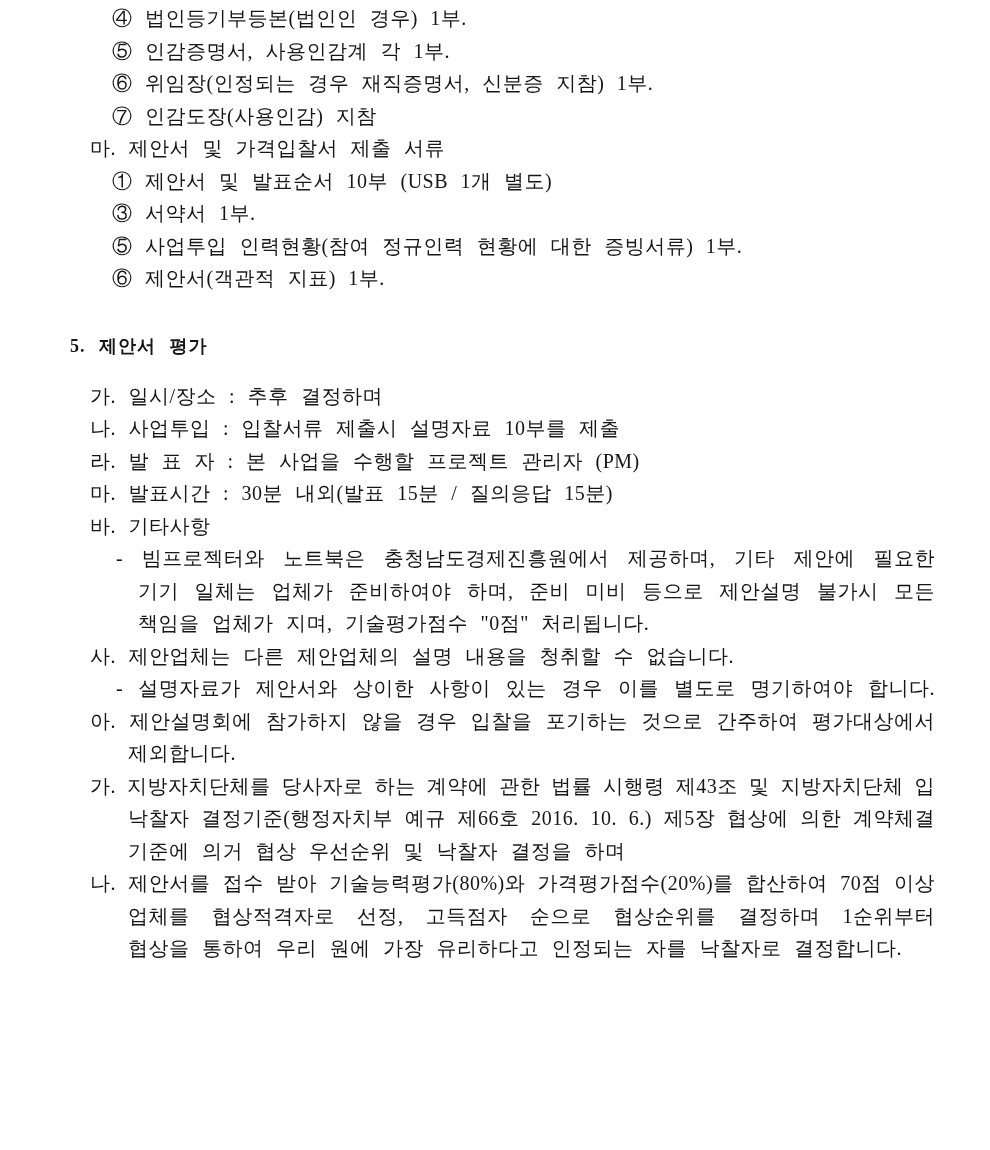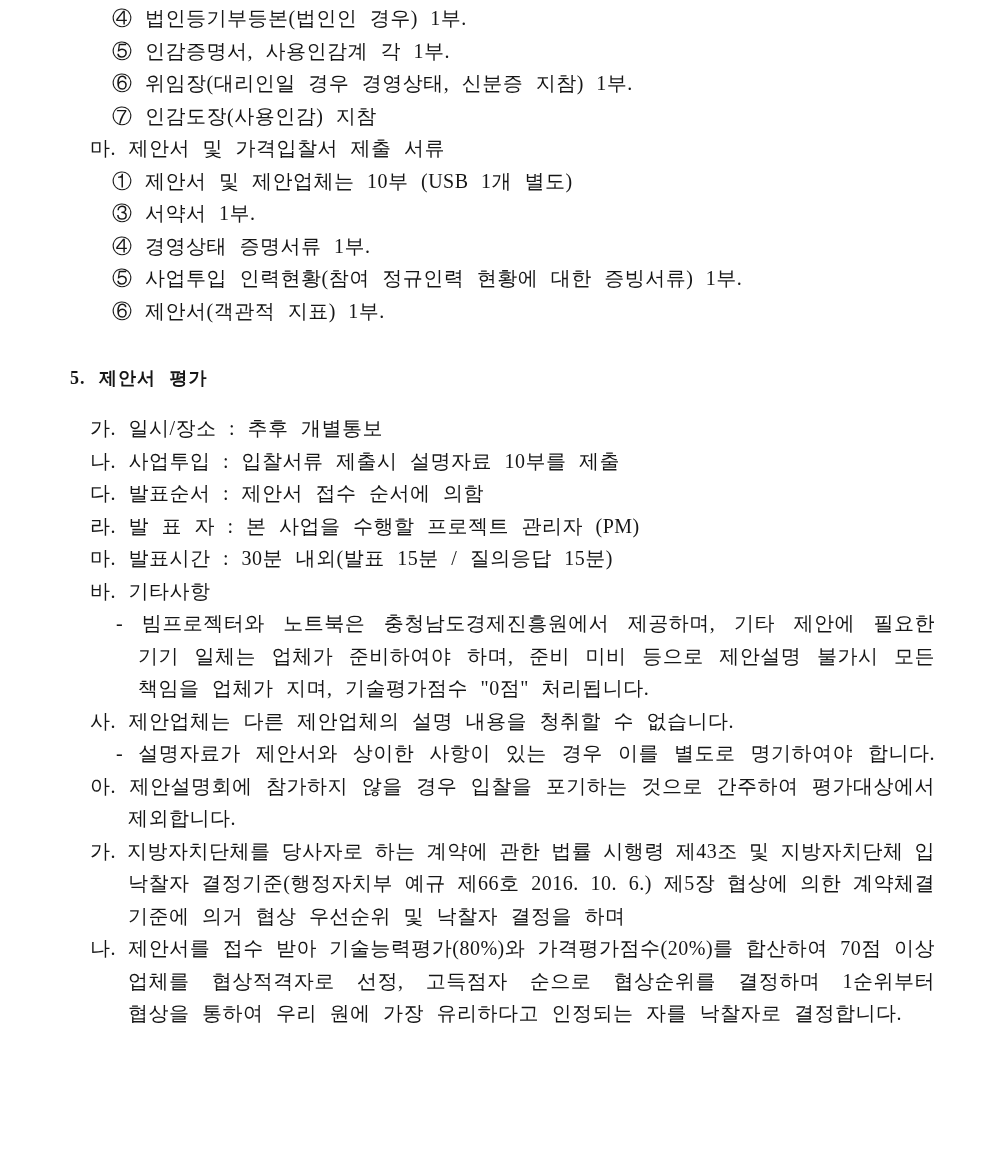--- a/index.html
+++ b/index.html
@@ -46,32 +46,30 @@
     text-align: justify;
     text-align-last: justify;
   }
 </style>
 </head>
 <body>
 
 <div class="page" style="background: rgb(255, 255, 255); color: rgb(22, 22, 22);">
     <div class="line lv-n2">④ 법인등기부등본(법인인 경우) 1부.</div>
     <div class="line lv-n2">⑤ 인감증명서, 사용인감계 각 1부.</div>
-    <div class="line lv-n2">⑥ 위임장(대리인일 경우 경영상태, 신분증 지참) 1부.</div>
+    <div class="line lv-n2">⑥ 위임장(인정되는 경우 재직증명서, 신분증 지참) 1부.</div>
     <div class="line lv-n2">⑦ 인감도장(사용인감) 지참</div>
     <div class="line lv-item">마. 제안서 및 가격입찰서 제출 서류</div>
-    <div class="line lv-n2">① 제안서 및 제안업체는 10부 (USB 1개 별도)</div>
+    <div class="line lv-n2">① 제안서 및 발표순서 10부 (USB 1개 별도)</div>
     <div class="line lv-n2">③ 서약서 1부.</div>
-    <div class="line lv-n2">④ 경영상태 증명서류 1부.</div>
     <div class="line lv-n2">⑤ 사업투입 인력현황(참여 정규인력 현황에 대한 증빙서류) 1부.</div>
     <div class="line lv-n2">⑥ 제안서(객관적 지표) 1부.</div>
     <div class="line lv-heading">5. 제안서 평가</div>
-    <div class="line lv-item">가. 일시/장소 : 추후 개별통보</div>
+    <div class="line lv-item">가. 일시/장소 : 추후 결정하며</div>
     <div class="line lv-item">나. 사업투입 : 입찰서류 제출시 설명자료 10부를 제출</div>
-    <div class="line lv-item">다. 발표순서 : 제안서 접수 순서에 의함</div>
     <div class="line lv-item">라. 발 표 자 : 본 사업을 수행할 프로젝트 관리자 (PM)</div>
     <div class="line lv-item">마. 발표시간 : 30분 내외(발표 15분 / 질의응답 15분)</div>
     <div class="line lv-item">바. 기타사항</div>
     <div class="line lv-dash fill">- 빔프로젝터와 노트북은 충청남도경제진흥원에서 제공하며, 기타 제안에 필요한</div>
     <div class="line lv-dash-cont fill">기기 일체는 업체가 준비하여야 하며, 준비 미비 등으로 제안설명 불가시 모든</div>
     <div class="line lv-dash-cont">책임을 업체가 지며, 기술평가점수 "0점" 처리됩니다.</div>
     <div class="line lv-item">사. 제안업체는 다른 제안업체의 설명 내용을 청취할 수 없습니다.</div>
     <div class="line lv-dash fill">- 설명자료가 제안서와 상이한 사항이 있는 경우 이를 별도로 명기하여야 합니다.</div>
     <div class="line lv-item fill">아. 제안설명회에 참가하지 않을 경우 입찰을 포기하는 것으로 간주하여 평가대상에서</div>
     <div class="line lv-item-cont">제외합니다.</div>

